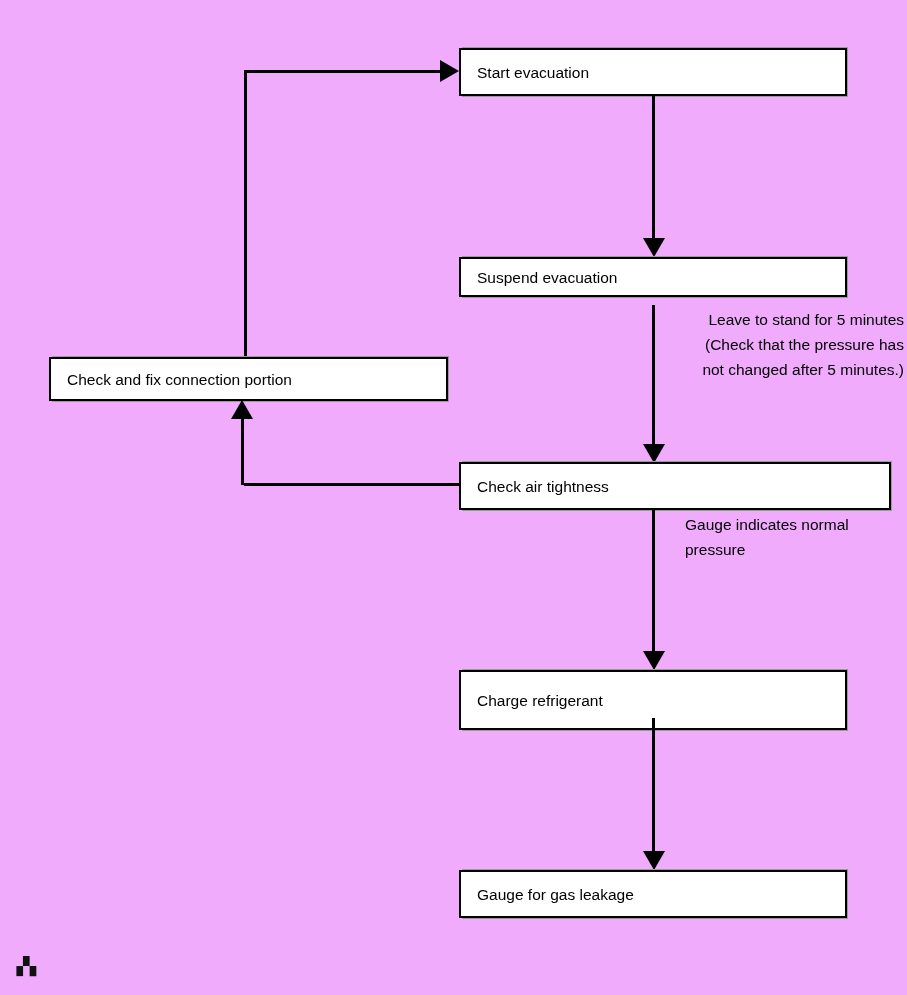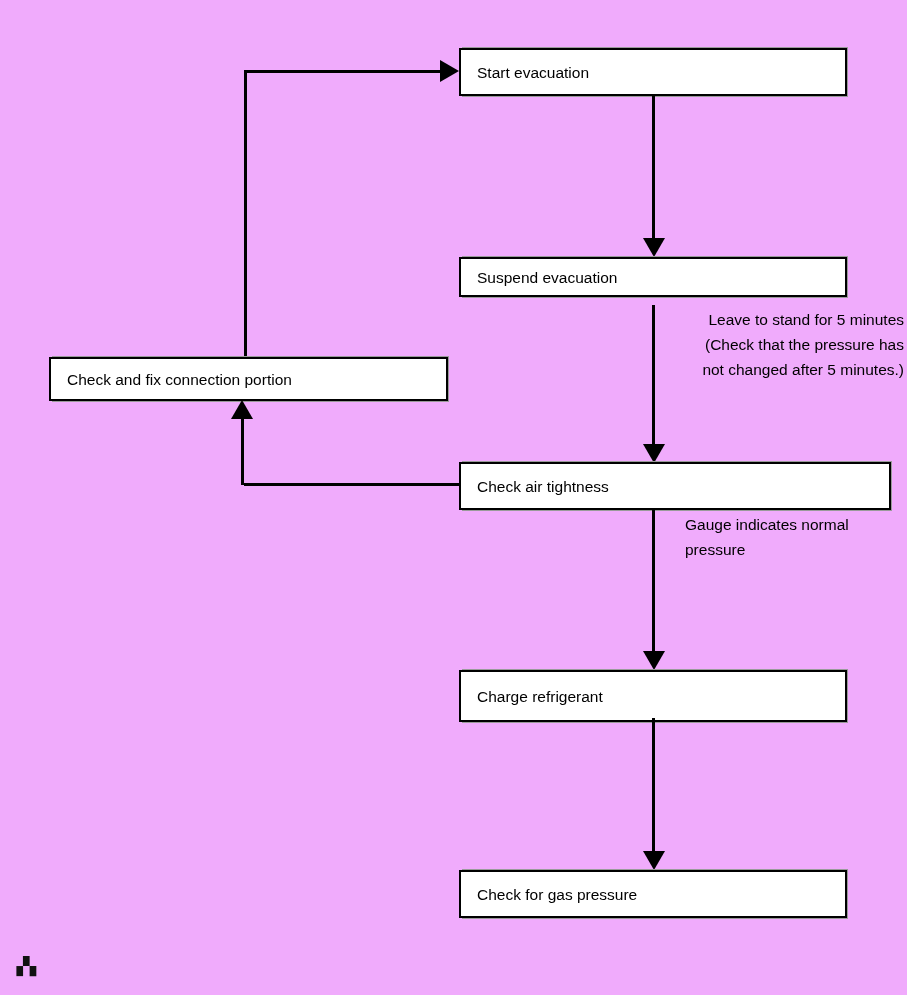--- a/index.html
+++ b/index.html
@@ -135,26 +135,26 @@
   <div class="node" style="left:459px; top:462px; width:432px; height:48px;">
     <span class="node-label">Check air tightness</span>
   </div>
 
   <div class="vline" style="left:652px; top:510px; height:142px;"></div>
   <div class="arrow-down" style="left:643px; top:651px;"></div>
 
   <div class="annotation" style="left:668px; top:512px; width:210px;margin-left:17px;">Gauge indicates normal
 pressure</div>
 
-  <div class="node" style="left:459px; top:670px; width:388px; height:52px;">
+  <div class="node" style="left:459px; top:670px; width:388px; height:60px;">
     <span class="node-label">Charge refrigerant</span>
   </div>
 
   <div class="vline" style="left:652px; top:718px; height:134px;"></div>
   <div class="arrow-down" style="left:643px; top:851px;"></div>
 
   <div class="node" style="left:459px; top:870px; width:388px; height:48px;">
-    <span class="node-label">Check for gas pressure</span>
+    <span class="node-label">Gauge for gas leakage</span>
   </div>
 
   <div class="page-glyph" style="left:10px; top:958px;">▗▚</div>
 
 </div>
 
 </body></html>

